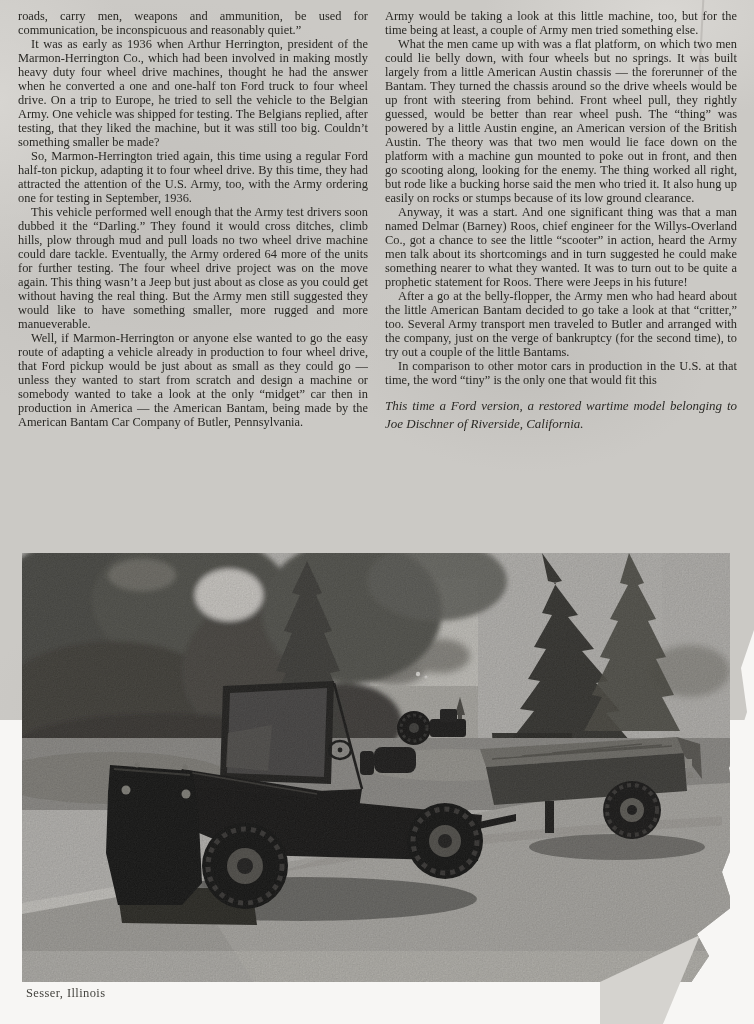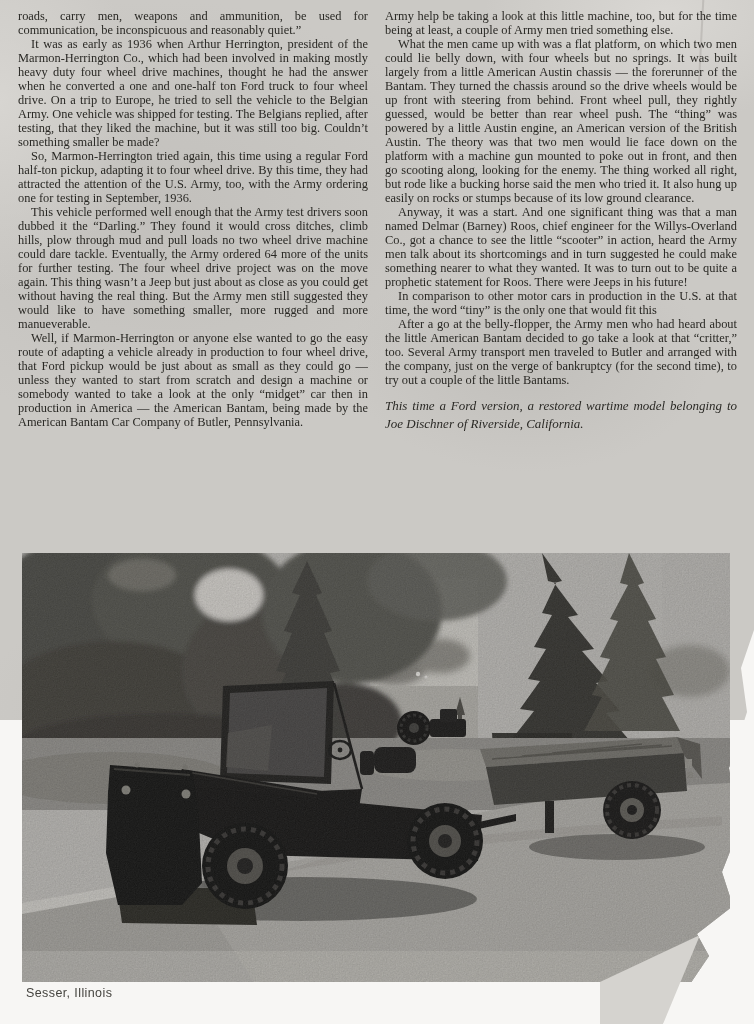--- a/index.html
+++ b/index.html
@@ -23,46 +23,46 @@
   .col-right{left:385px;width:352px;}
   .col p{margin:0;text-indent:13px;}
   .col p.flush{text-indent:0;}
   .caption{margin-top:10px !important;font-style:italic;font-size:13px;line-height:18px;
            text-indent:8px;color:#2b2a26;}
   .photo{position:absolute;left:22px;top:553px;width:708px;height:429px;}
   .photo svg{display:block;}
   .tear-under{position:absolute;left:600px;top:935px;width:110px;height:89px;
     background:#d5d3cf;clip-path:polygon(0px 47px,100px 0px,63px 89px,0px 89px);}
   .location{position:absolute;left:26px;top:986px;
-    font-family:Liberation Sans, sans-serif;font-size:12.5px;letter-spacing:.4px;color:#45443f;}
+    font-family:Liberation Serif, serif;font-size:12.5px;letter-spacing:.4px;color:#45443f;}
   .crease{position:absolute;left:700px;top:0;width:2px;height:88px;background:#aeaca8;
     opacity:.55;transform:rotate(3deg);}
 </style>
 </head>
 <body>
 
 <div class="page">
   <div class="paper">
 
     <div class="crease"></div>
 
     <div class="col col-left">
       <p class="flush">roads, carry men, weapons and ammunition, be used for communication, be inconspicuous and reasonably quiet.”</p>
       <p>It was as early as 1936 when Arthur Herrington, president of the Marmon-Herrington Co., which had been involved in making mostly heavy duty four wheel drive machines, thought he had the answer when he converted a one and one-half ton Ford truck to four wheel drive. On a trip to Europe, he tried to sell the vehicle to the Belgian Army. One vehicle was shipped for testing. The Belgians replied, after testing, that they liked the machine, but it was still too big. Couldn’t something smaller be made?</p>
       <p>So, Marmon-Herrington tried again, this time using a regular Ford half-ton pickup, adapting it to four wheel drive. By this time, they had attracted the attention of the U.S. Army, too, with the Army ordering one for testing in September, 1936.</p>
       <p>This vehicle performed well enough that the Army test drivers soon dubbed it the “Darling.” They found it would cross ditches, climb hills, plow through mud and pull loads no two wheel drive machine could dare tackle. Eventually, the Army ordered 64 more of the units for further testing. The four wheel drive project was on the move again. This thing wasn’t a Jeep but just about as close as you could get without having the real thing. But the Army men still suggested they would like to have something smaller, more rugged and more manueverable.</p>
       <p>Well, if Marmon-Herrington or anyone else wanted to go the easy route of adapting a vehicle already in production to four wheel drive, that Ford pickup would be just about as small as they could go — unless they wanted to start from scratch and design a machine or somebody wanted to take a look at the only “midget” car then in production in America — the American Bantam, being made by the American Bantam Car Company of Butler, Pennsylvania.</p>
     </div>
 
     <div class="col col-right">
-      <p class="flush">Army help be taking a look at this little machine, too, but for the time being at least, a couple of Army men tried something else.</p>
+      <p class="flush">Army would be taking a look at this little machine, too, but for the time being at least, a couple of Army men tried something else.</p>
       <p>What the men came up with was a flat platform, on which two men could lie belly down, with four wheels but no springs. It was built largely from a little American Austin chassis — the forerunner of the Bantam. They turned the chassis around so the drive wheels would be up front with steering from behind. Front wheel pull, they rightly guessed, would be better than rear wheel push. The “thing” was powered by a little Austin engine, an American version of the British Austin. The theory was that two men would lie face down on the platform with a machine gun mounted to poke out in front, and then go scooting along, looking for the enemy. The thing worked all right, but rode like a bucking horse said the men who tried it. It also hung up easily on rocks or stumps because of its low ground clearance.</p>
       <p>Anyway, it was a start. And one significant thing was that a man named Delmar (Barney) Roos, chief engineer for the Willys-Overland Co., got a chance to see the little “scooter” in action, heard the Army men talk about its shortcomings and in turn suggested he could make something nearer to what they wanted. It was to turn out to be quite a prophetic statement for Roos. There were Jeeps in his future!</p>
+      <p>After a go at the belly-flopper, the Army men who had heard about the little American Bantam decided to go take a look at that “critter,” too. Several Army transport men traveled to Butler and arranged with the company, just on the verge of bankruptcy (for the second time), to try out a couple of the little Bantams.</p>
       <p>In comparison to other motor cars in production in the U.S. at that time, the word “tiny” is the only one that would fit this</p>
-      <p>After a go at the belly-flopper, the Army men who had heard about the little American Bantam decided to go take a look at that “critter,” too. Several Army transport men traveled to Butler and arranged with the company, just on the verge of bankruptcy (for the second time), to try out a couple of the little Bantams.</p>
       <p class="caption flush">This time a Ford version, a restored wartime model belonging to Joe Dischner of Riverside, California.</p>
     </div>
 
     <div class="photo">
       <svg width="708" height="429" viewBox="0 0 708 429" xmlns="http://www.w3.org/2000/svg">
         <defs>
           <filter id="soft" x="-20%" y="-20%" width="140%" height="140%">
               <feGaussianBlur stdDeviation="2.4"></feGaussianBlur>
             </filter>
           <filter id="soft4" x="-30%" y="-30%" width="160%" height="160%">

